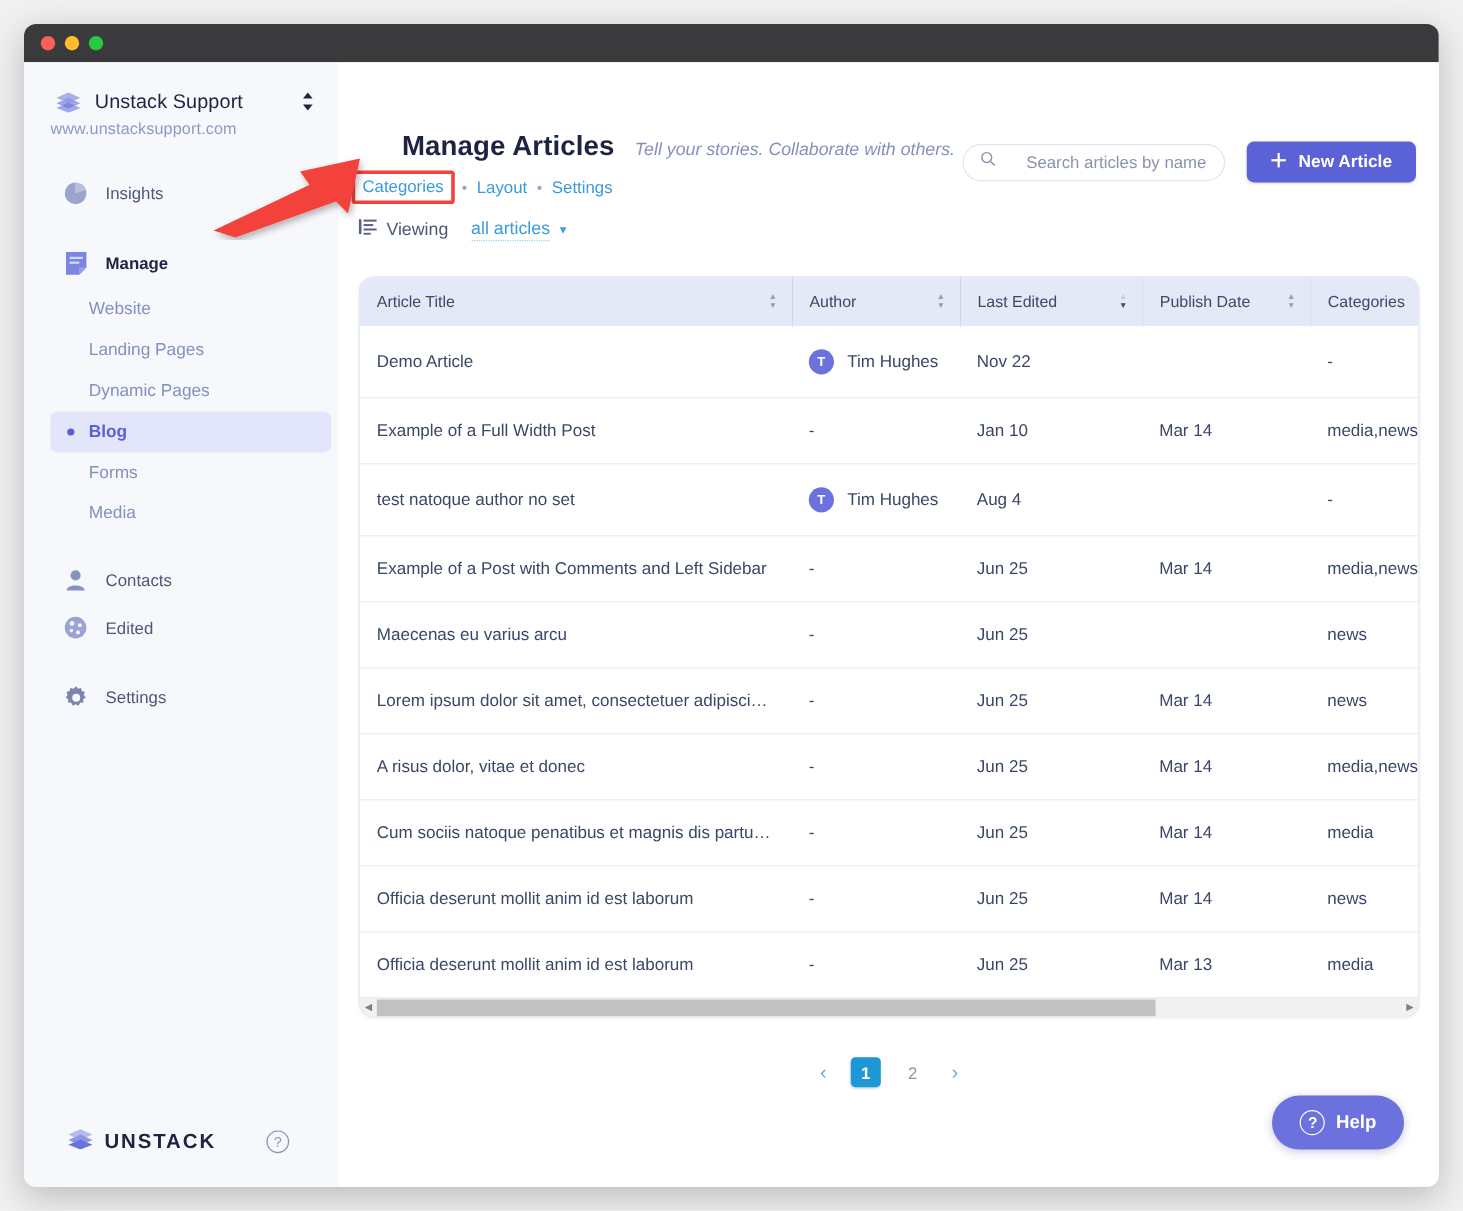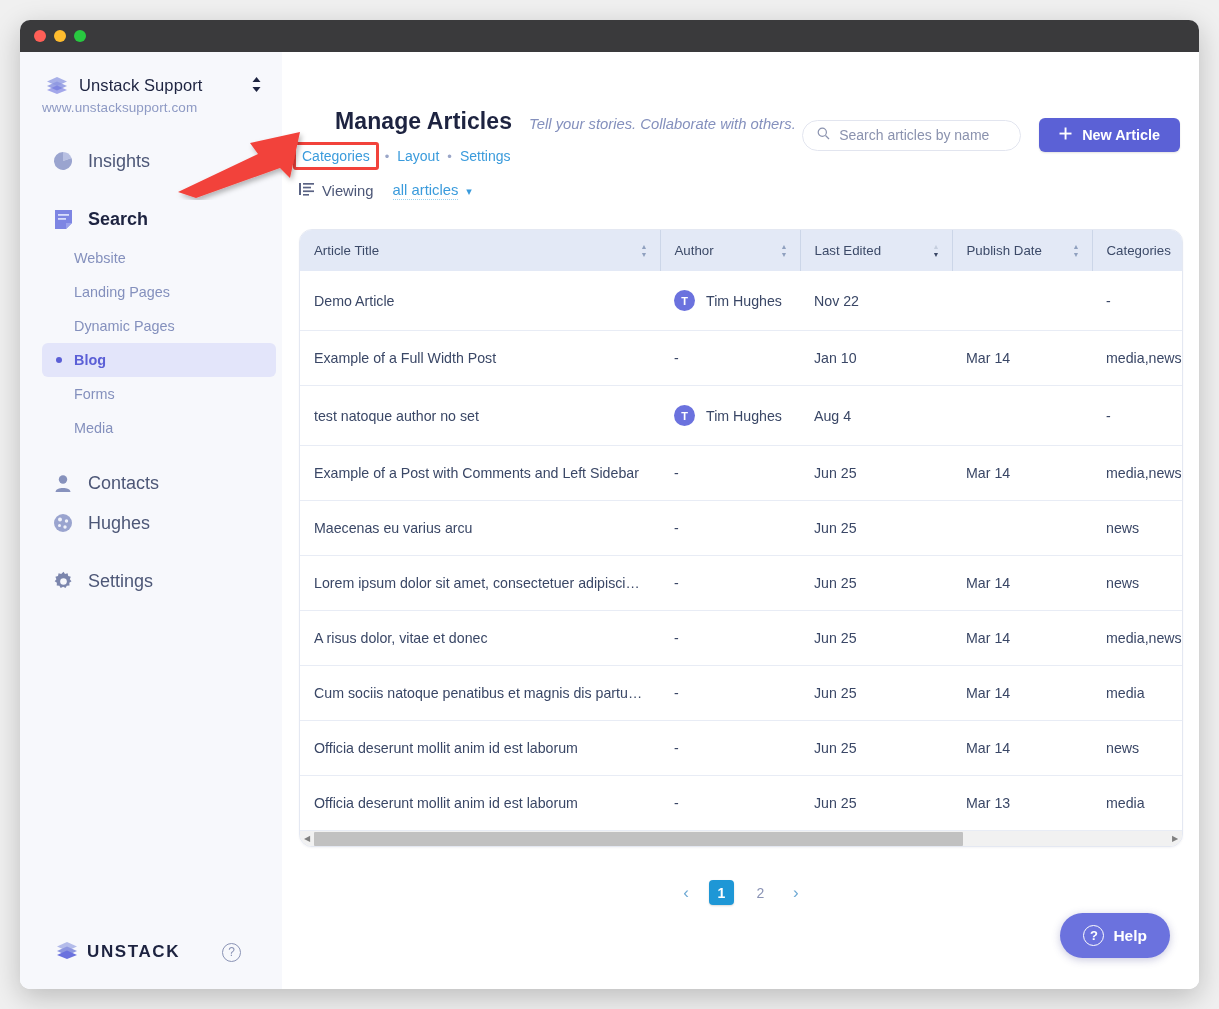--- a/index.html
+++ b/index.html
@@ -49,21 +49,21 @@
   }
   .switcher { color: #1d2340; font-size: 13px; line-height: 1; }
   .brand-url {
     padding: 4px 20px 0 22px;
     font-size: 13.5px; color: #8e9ac4; letter-spacing: .1px;
   }
   .nav { margin-top: 26px; }
   .nav-item {
     display: flex; align-items: center; gap: 14px;
     padding: 9px 20px 9px 32px;
-    font-size: 18px; color: #4d5777; cursor: pointer;
+    font-size: 14px; color: #4d5777; cursor: pointer;
   }
   .nav-item.active-top { color: #1d2340; font-weight: bold; }
   .nav-icon { width: 22px; height: 22px; display: flex; align-items: center; justify-content: center; flex: 0 0 22px;}
   .sub-nav { margin-top: 2px; }
   .sub-item {
     margin: 0 6px 0 22px;
     padding: 9px 14px 9px 32px;
     font-size: 14.4px; color: #8490bd;
     border-radius: 6px; cursor: pointer;
     position: relative;
@@ -128,21 +128,21 @@
     display: flex; align-items: center; gap: 18px;
     padding: 0 19px 0 0; margin-top: 10px;
   }
   .search-box {
     width: 219px; height: 31px; border-radius: 16px;
     border: 1px solid #e2e5ef; background: #fff;
     display: flex; align-items: center; gap: 9px; padding: 0 14px;
   }
   .search-input {
     border: none; outline: none; font-size: 14px; color: #6b7392;
-    font-family: "Liberation Sans", sans-serif; width: 100%; background: transparent;
+    font-family: "Liberation Sans", sans-serif; width: 100%; background: transparent; margin-left: 16px;
   }
   .search-input::placeholder { color: #8a92ae; }
   .new-btn {
     height: 34px; background: #5b61d6; color: #fff;
     border: none; border-radius: 6px; padding: 0 20px;
     font-size: 14.4px; font-weight: bold; cursor: pointer;
     display: flex; align-items: center; gap: 10px;
     font-family: "Liberation Sans", sans-serif;
     box-shadow: 0 1px 2px rgba(0,0,0,.12);
   }
@@ -280,21 +280,21 @@
 
           <div class="nav-item active-top">
             <span class="nav-icon">
               <svg width="19" height="21" viewBox="0 0 19 21">
                 <path d="M1 1 H18 V14 L12 20 H1 Z" fill="#7d85e3"></path>
                 <rect x="4" y="5" width="11" height="1.8" fill="#d8dcfb"></rect>
                 <rect x="4" y="9" width="8" height="1.8" fill="#d8dcfb"></rect>
                 <path d="M12 20 V14 H18 Z" fill="#9aa1ec"></path>
               </svg>
             </span>
-            <span>Search</span>
+            <span>Manage</span>
           </div>
 
           <div class="sub-nav">
             <div class="sub-item"><span>Website</span></div>
             <div class="sub-item"><span>Landing Pages</span></div>
             <div class="sub-item"><span>Dynamic Pages</span></div>
             <div class="sub-item selected"><span>Blog</span></div>
             <div class="sub-item"><span>Forms</span></div>
             <div class="sub-item"><span>Media</span></div>
           </div>
@@ -314,21 +314,21 @@
           <div class="nav-item">
             <span class="nav-icon">
               <svg width="20" height="20" viewBox="0 0 20 20">
                 <circle cx="10" cy="10" r="9" fill="#9aa4cf"></circle>
                 <circle cx="7" cy="6.5" r="2" fill="#f0f2fa"></circle>
                 <circle cx="13.5" cy="8" r="1.7" fill="#f0f2fa"></circle>
                 <circle cx="12" cy="14" r="1.7" fill="#f0f2fa"></circle>
                 <circle cx="6.5" cy="12.5" r="1.5" fill="#f0f2fa"></circle>
               </svg>
             </span>
-            <span>Hughes</span>
+            <span>Edited</span>
           </div>
 
           <div class="nav-gap"></div>
 
           <div class="nav-item">
             <span class="nav-icon">
               <svg width="21" height="21" viewBox="0 0 21 21">
                 <path fill="#7c86ad" d="M10.5 0.8l1.5 2.2 2.6-.7 .6 2.6 2.6.8-1 2.5 1.7 2.1-2.2 1.5.2 2.7-2.7.2-1.3 2.4-2.4-1.3-2.4 1.3-1.3-2.4-2.7-.2.2-2.7-2.2-1.5 1.7-2.1-1-2.5 2.6-.8.6-2.6 2.6.7z"></path>
                 <circle cx="10.5" cy="10.5" r="3.3" fill="#f7f8fc"></circle>
               </svg>

